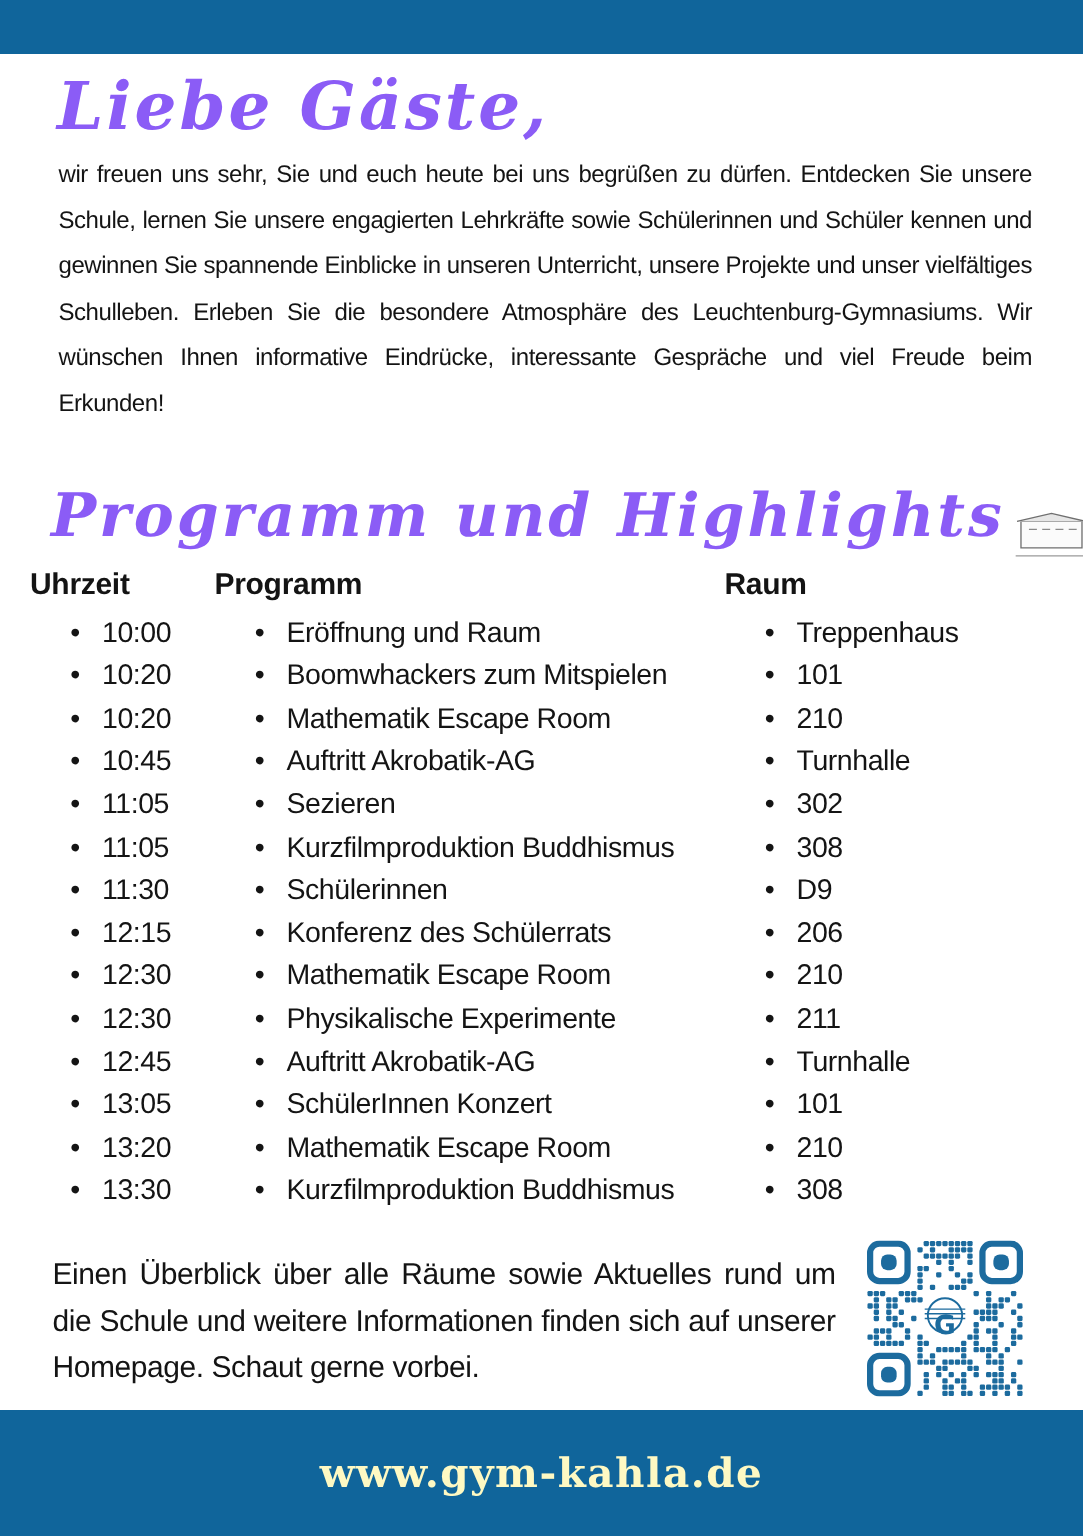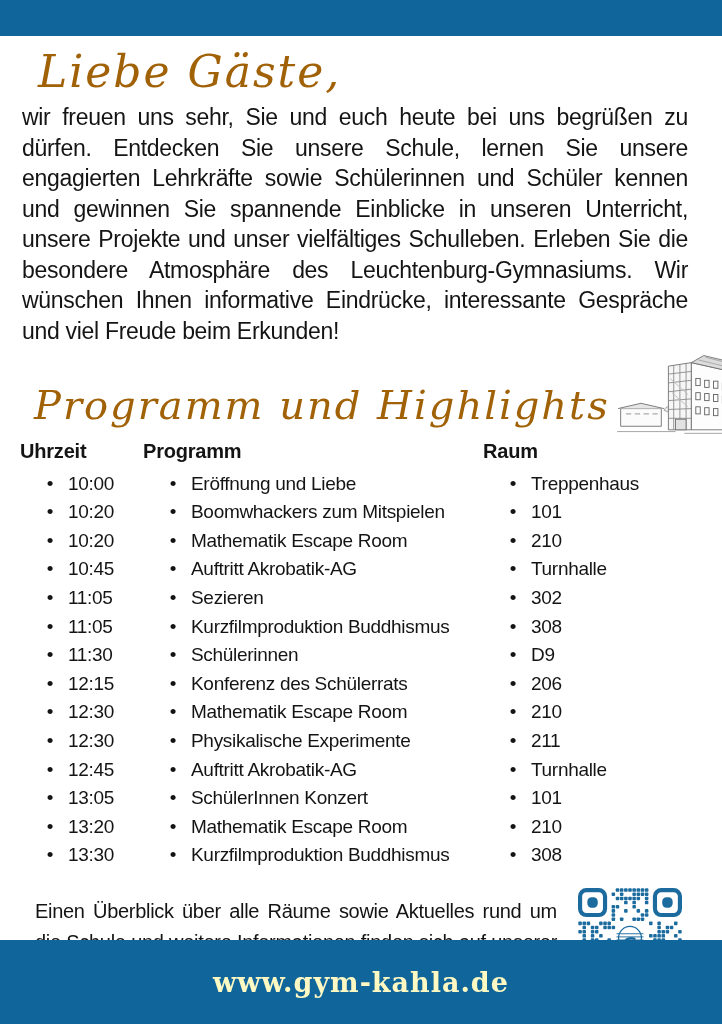--- a/index.html
+++ b/index.html
@@ -23,32 +23,32 @@
     font-family:"DejaVu Serif", serif;
     font-weight:bold;
     font-size:27px;
     letter-spacing:1px;
   }
   .content{position:absolute;top:36px;left:0;width:722px;}
   
   .script{
     font-family:"DejaVu Serif", serif;
     font-style:italic;
-    font-weight:400;
-    color:#a16207;
+    font-weight:700;
+    color:#8b5cf6;
   }
   .greeting{
     margin:12px 0 2px 38px;
     font-size:44px;
     line-height:1.1;
     letter-spacing:2px;
   }
   .intro{
-    margin:6px 34px 0 22px;
-    font-size:23px;
+    margin:6px 34px 0 39px;
+    font-size:16px;
     line-height:30.5px;
     letter-spacing:-0.3px;
     text-align:justify;
   }
   .section-head{
     display:flex;
     align-items:flex-end;
     margin:6px 58px 0 30px;
     height:84px;
   }
@@ -175,21 +175,21 @@
         <div>Uhrzeit</div>
         <div>Programm</div>
         <div>Raum</div>
       </div>
       <div class="rows" id="schedule-rows">
   <div class="srow">
     <div class="cell">
       <span class="bullet">•</span><span class="val t">10:00</span>
     </div>
     <div class="cell">
-      <span class="bullet">•</span><span class="val p">Eröffnung und Liebe</span>
+      <span class="bullet">•</span><span class="val p">Eröffnung und Raum</span>
     </div>
     <div class="cell">
       <span class="bullet">•</span><span class="val r">Treppenhaus</span>
     </div>
   </div>
 
   <div class="srow">
     <div class="cell">
       <span class="bullet">•</span><span class="val t">10:20</span>
     </div>

